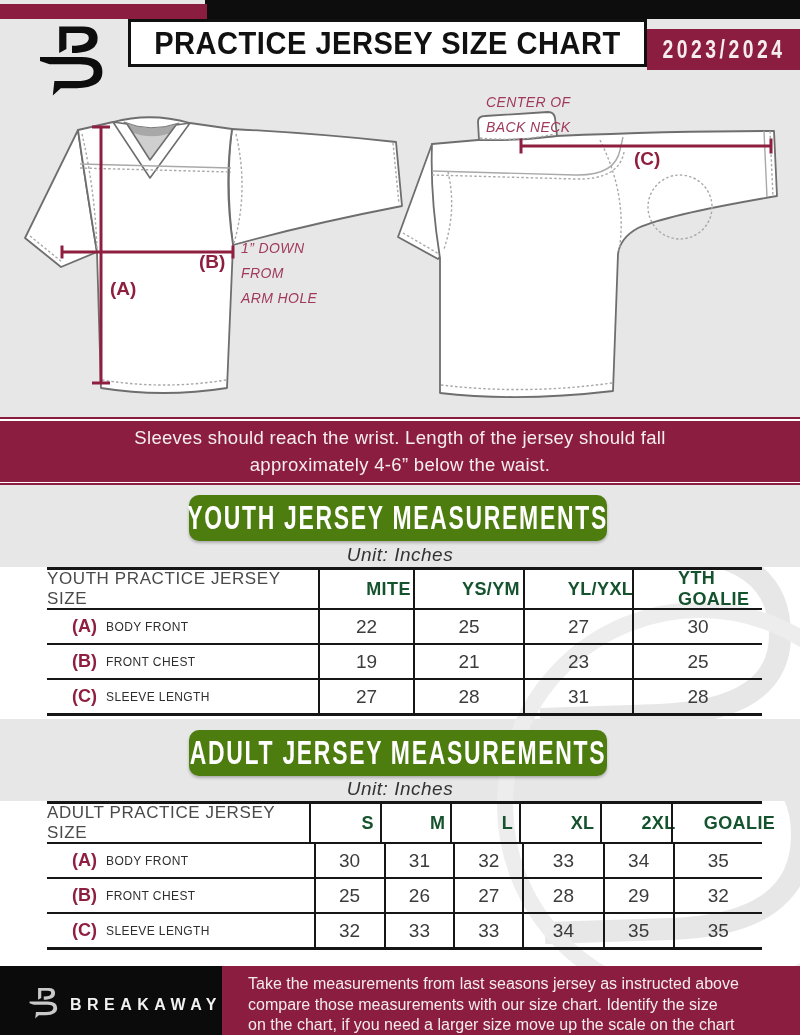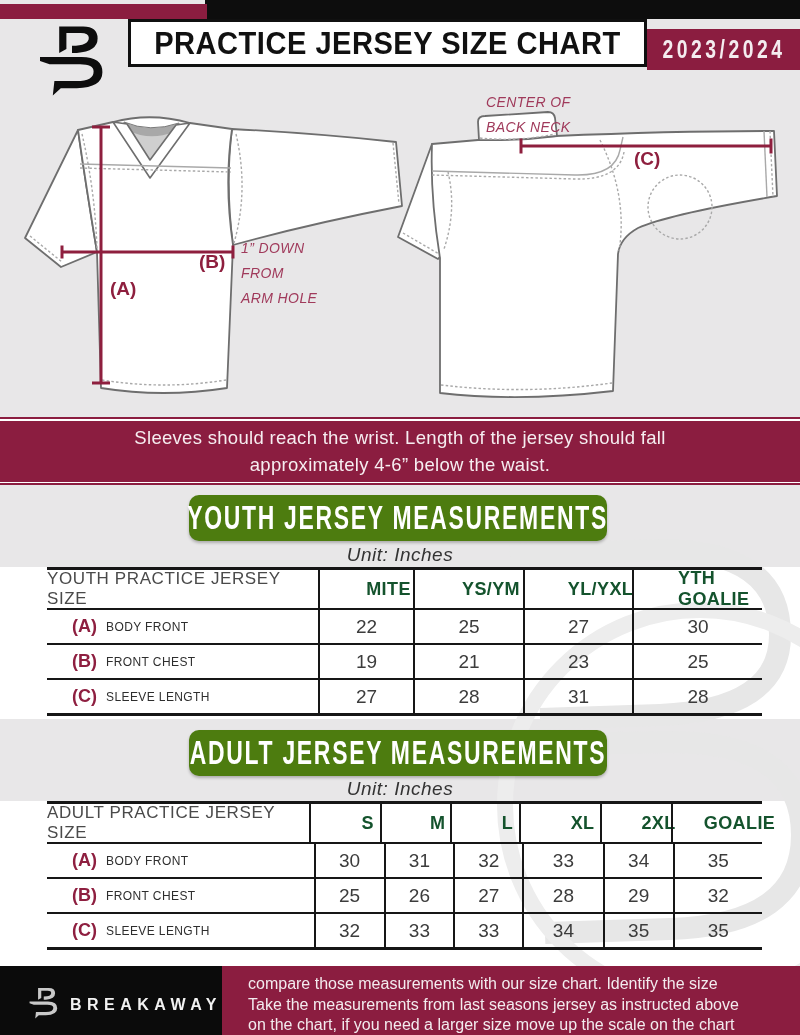--- a/index.html
+++ b/index.html
@@ -286,18 +286,18 @@
     </div>
   </div>
 
   <div class="abs footer-black">
     <svg width="34" height="38" viewBox="0 0 90 100">
       <use href="#logo-b" fill="#c9c9c9"></use>
     </svg>
     <div class="brand-text">BREAKAWAY</div>
   </div>
   <div class="abs footer-maroon">
+    <div>Take the measurements from last seasons jersey as instructed above</div>
     <div>compare those measurements  with our size chart. Identify the size</div>
-    <div>Take the measurements from last seasons jersey as instructed above</div>
     <div>on the chart, if you need a larger size move up the scale on the chart</div>
   </div>
 
 </div>
 
 </body></html>

